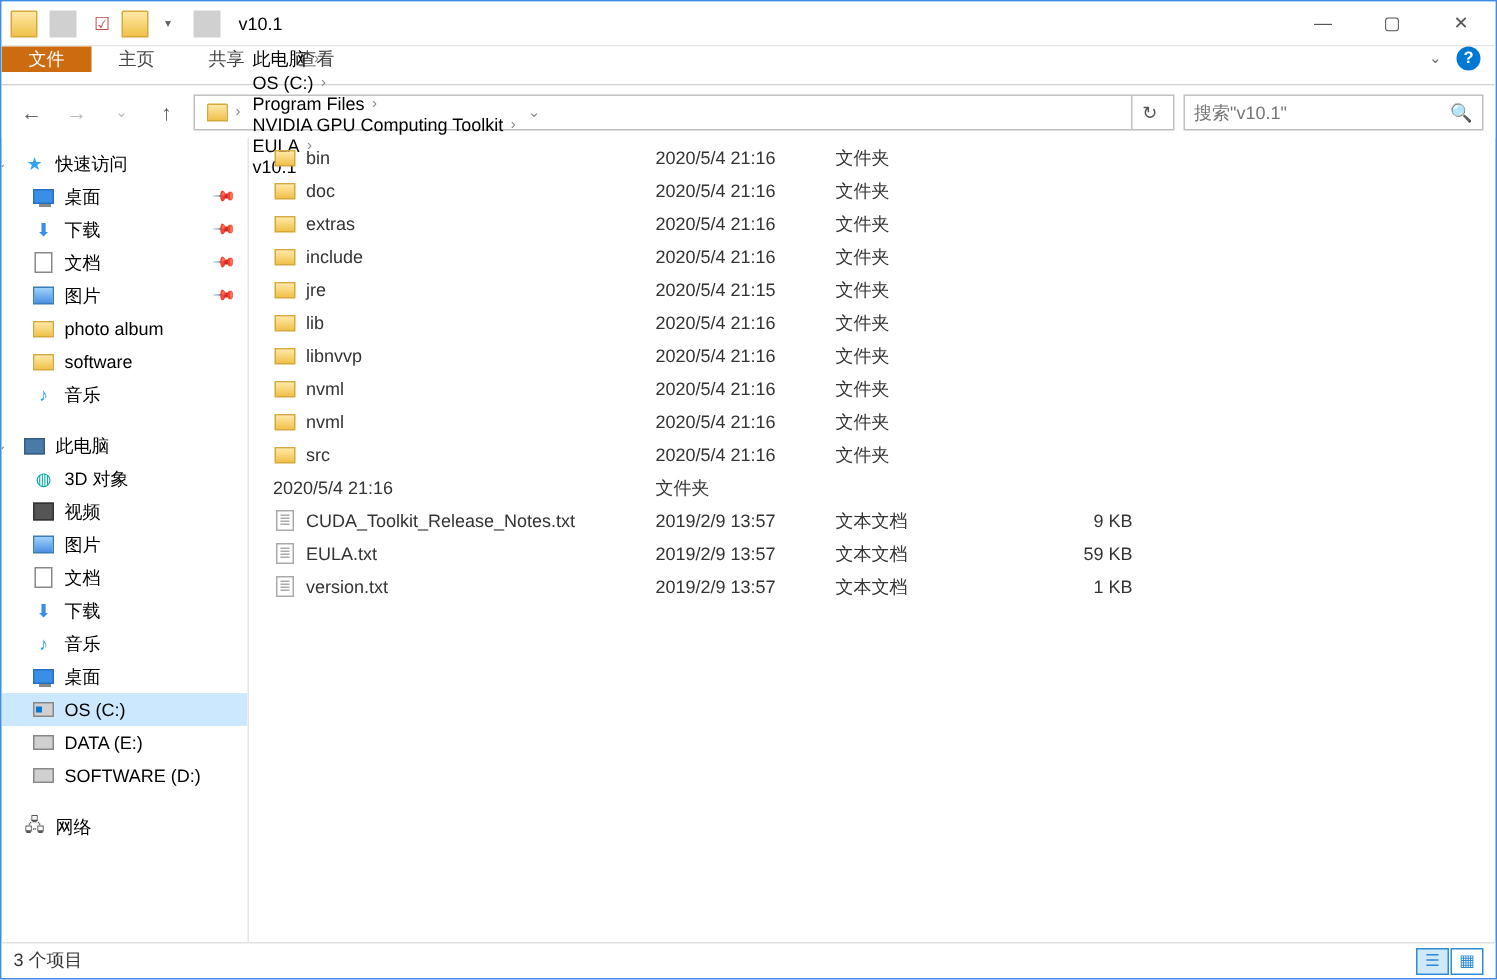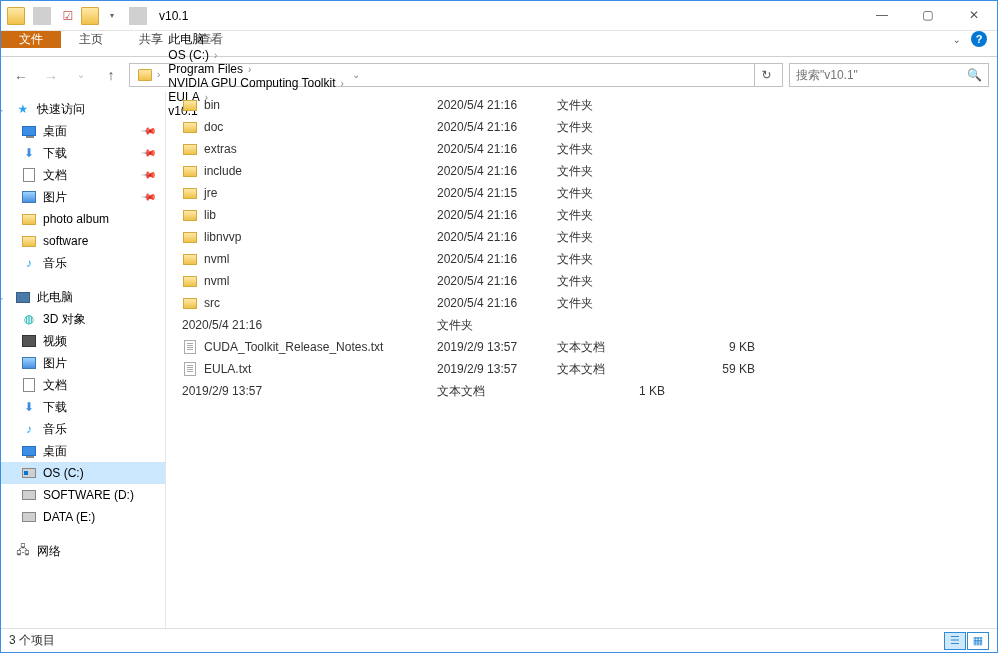--- a/index.html
+++ b/index.html
@@ -371,27 +371,27 @@
           <div class="navitem sub selected">
             <span class="tree-icon">
               <span class="ico-drive os"></span>
             </span>
             <span>OS (C:)</span>
           </div>
           <div class="navitem sub">
             <span class="tree-icon">
               <span class="ico-drive"></span>
             </span>
+            <span>DATA (E:)</span>
+          </div>
+          <div class="navitem sub">
+            <span class="tree-icon">
+              <span class="ico-drive"></span>
+            </span>
             <span>SOFTWARE (D:)</span>
-          </div>
-          <div class="navitem sub">
-            <span class="tree-icon">
-              <span class="ico-drive"></span>
-            </span>
-            <span>DATA (E:)</span>
           </div>
         </div>
     </div>
     <div class="navgroup">
       <div class="navitem header">
         <span class="tiny-chev">›</span>
         <span class="tree-icon ico-net">🖧</span>
         <span>网络</span>
       </div>
     </div>
@@ -530,20 +530,26 @@
             <span class="tree-icon">
               <span class="ico-txt"></span>
             </span>
             <span>EULA.txt</span>
           </div>
           <div>2019/2/9 13:57</div>
           <div>文本文档</div>
           <div class="cell-size">59 KB</div>
         </div>
         <div class="row">
+          <div class="cell-name">
+            <span class="tree-icon">
+              <span class="ico-txt"></span>
+            </span>
+            <span>version.txt</span>
+          </div>
           <div>2019/2/9 13:57</div>
           <div>文本文档</div>
           <div class="cell-size">1 KB</div>
         </div>
       </div>
   </div>
 </div>
 
 <div class="statusbar">
   <span>3 个项目</span>

